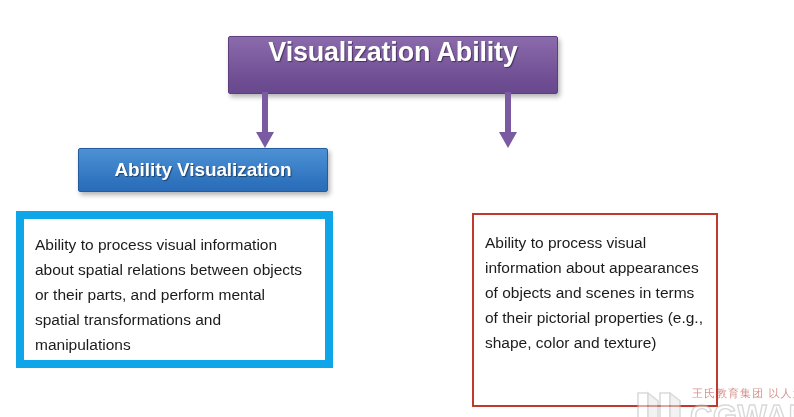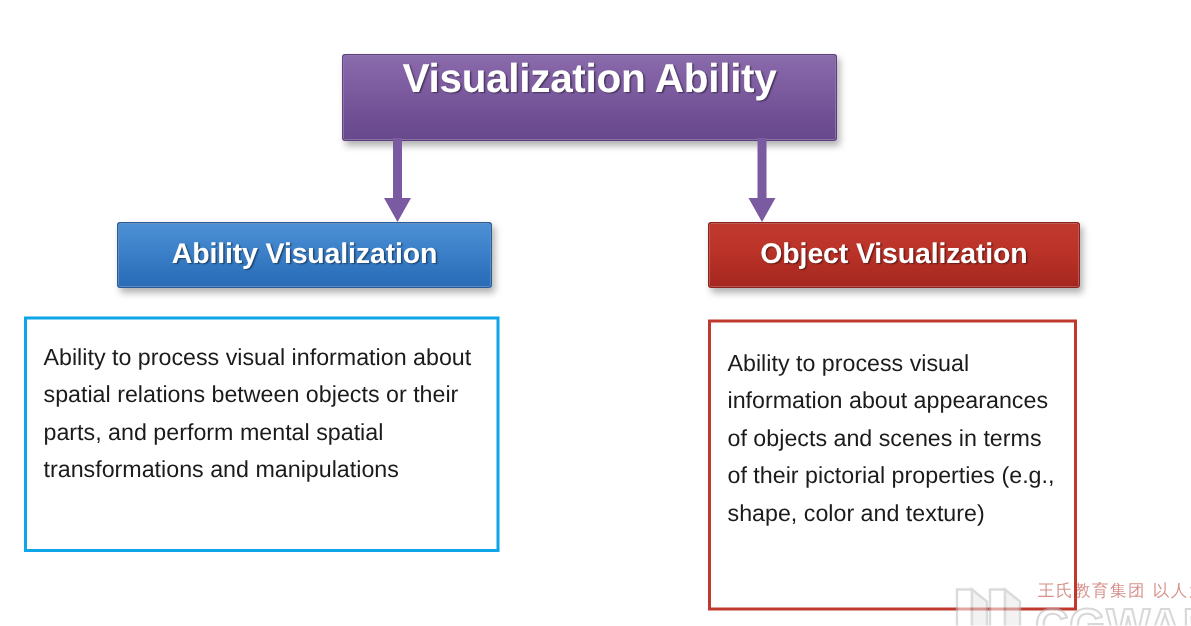--- a/index.html
+++ b/index.html
@@ -98,21 +98,21 @@
     font-size: 15.5px;
     line-height: 25px;
     font-stretch: condensed;
     white-space: pre-line;
   }
   #desc-box-spatial {
     left: 16px;
     top: 211px;
     width: 317px;
     height: 157px;
-    border: 2px solid #0ea5e9;
+    border: 8px solid #0ea5e9;
     padding: 13px 12px 10px 11px;
   }
   #desc-box-object {
     left: 472px;
     top: 213px;
     width: 246px;
     height: 194px;
     border: 2px solid #c0392f;
     padding: 15px 10px 10px 11px;
   }
@@ -187,23 +187,20 @@
     <svg width="24" height="58" viewBox="0 0 24 58" xmlns="http://www.w3.org/2000/svg">
       <rect x="9" y="0" width="6" height="42" fill="#7a5aa0"></rect>
       <polygon points="3,40 21,40 12,56" fill="#7a5aa0"></polygon>
     </svg>
   </div>
 
   <div class="cat-box" id="cat-box-spatial">
     <span class="label">Ability Visualization</span>
   </div>
 
-  <div class="cat-box" id="cat-box-object">
-    <span class="label">Object Visualization</span>
-  </div>
 
   <div class="desc-box" id="desc-box-spatial">
     <div class="text">Ability to process visual information about spatial relations between objects or their parts, and perform mental spatial transformations and manipulations</div>
   </div>
 
   <div class="desc-box" id="desc-box-object">
     <div class="text">Ability to process visual information about appearances of objects and scenes in terms of their pictorial properties (e.g., shape, color and texture)</div>
   </div>
 
   <div id="watermark">

